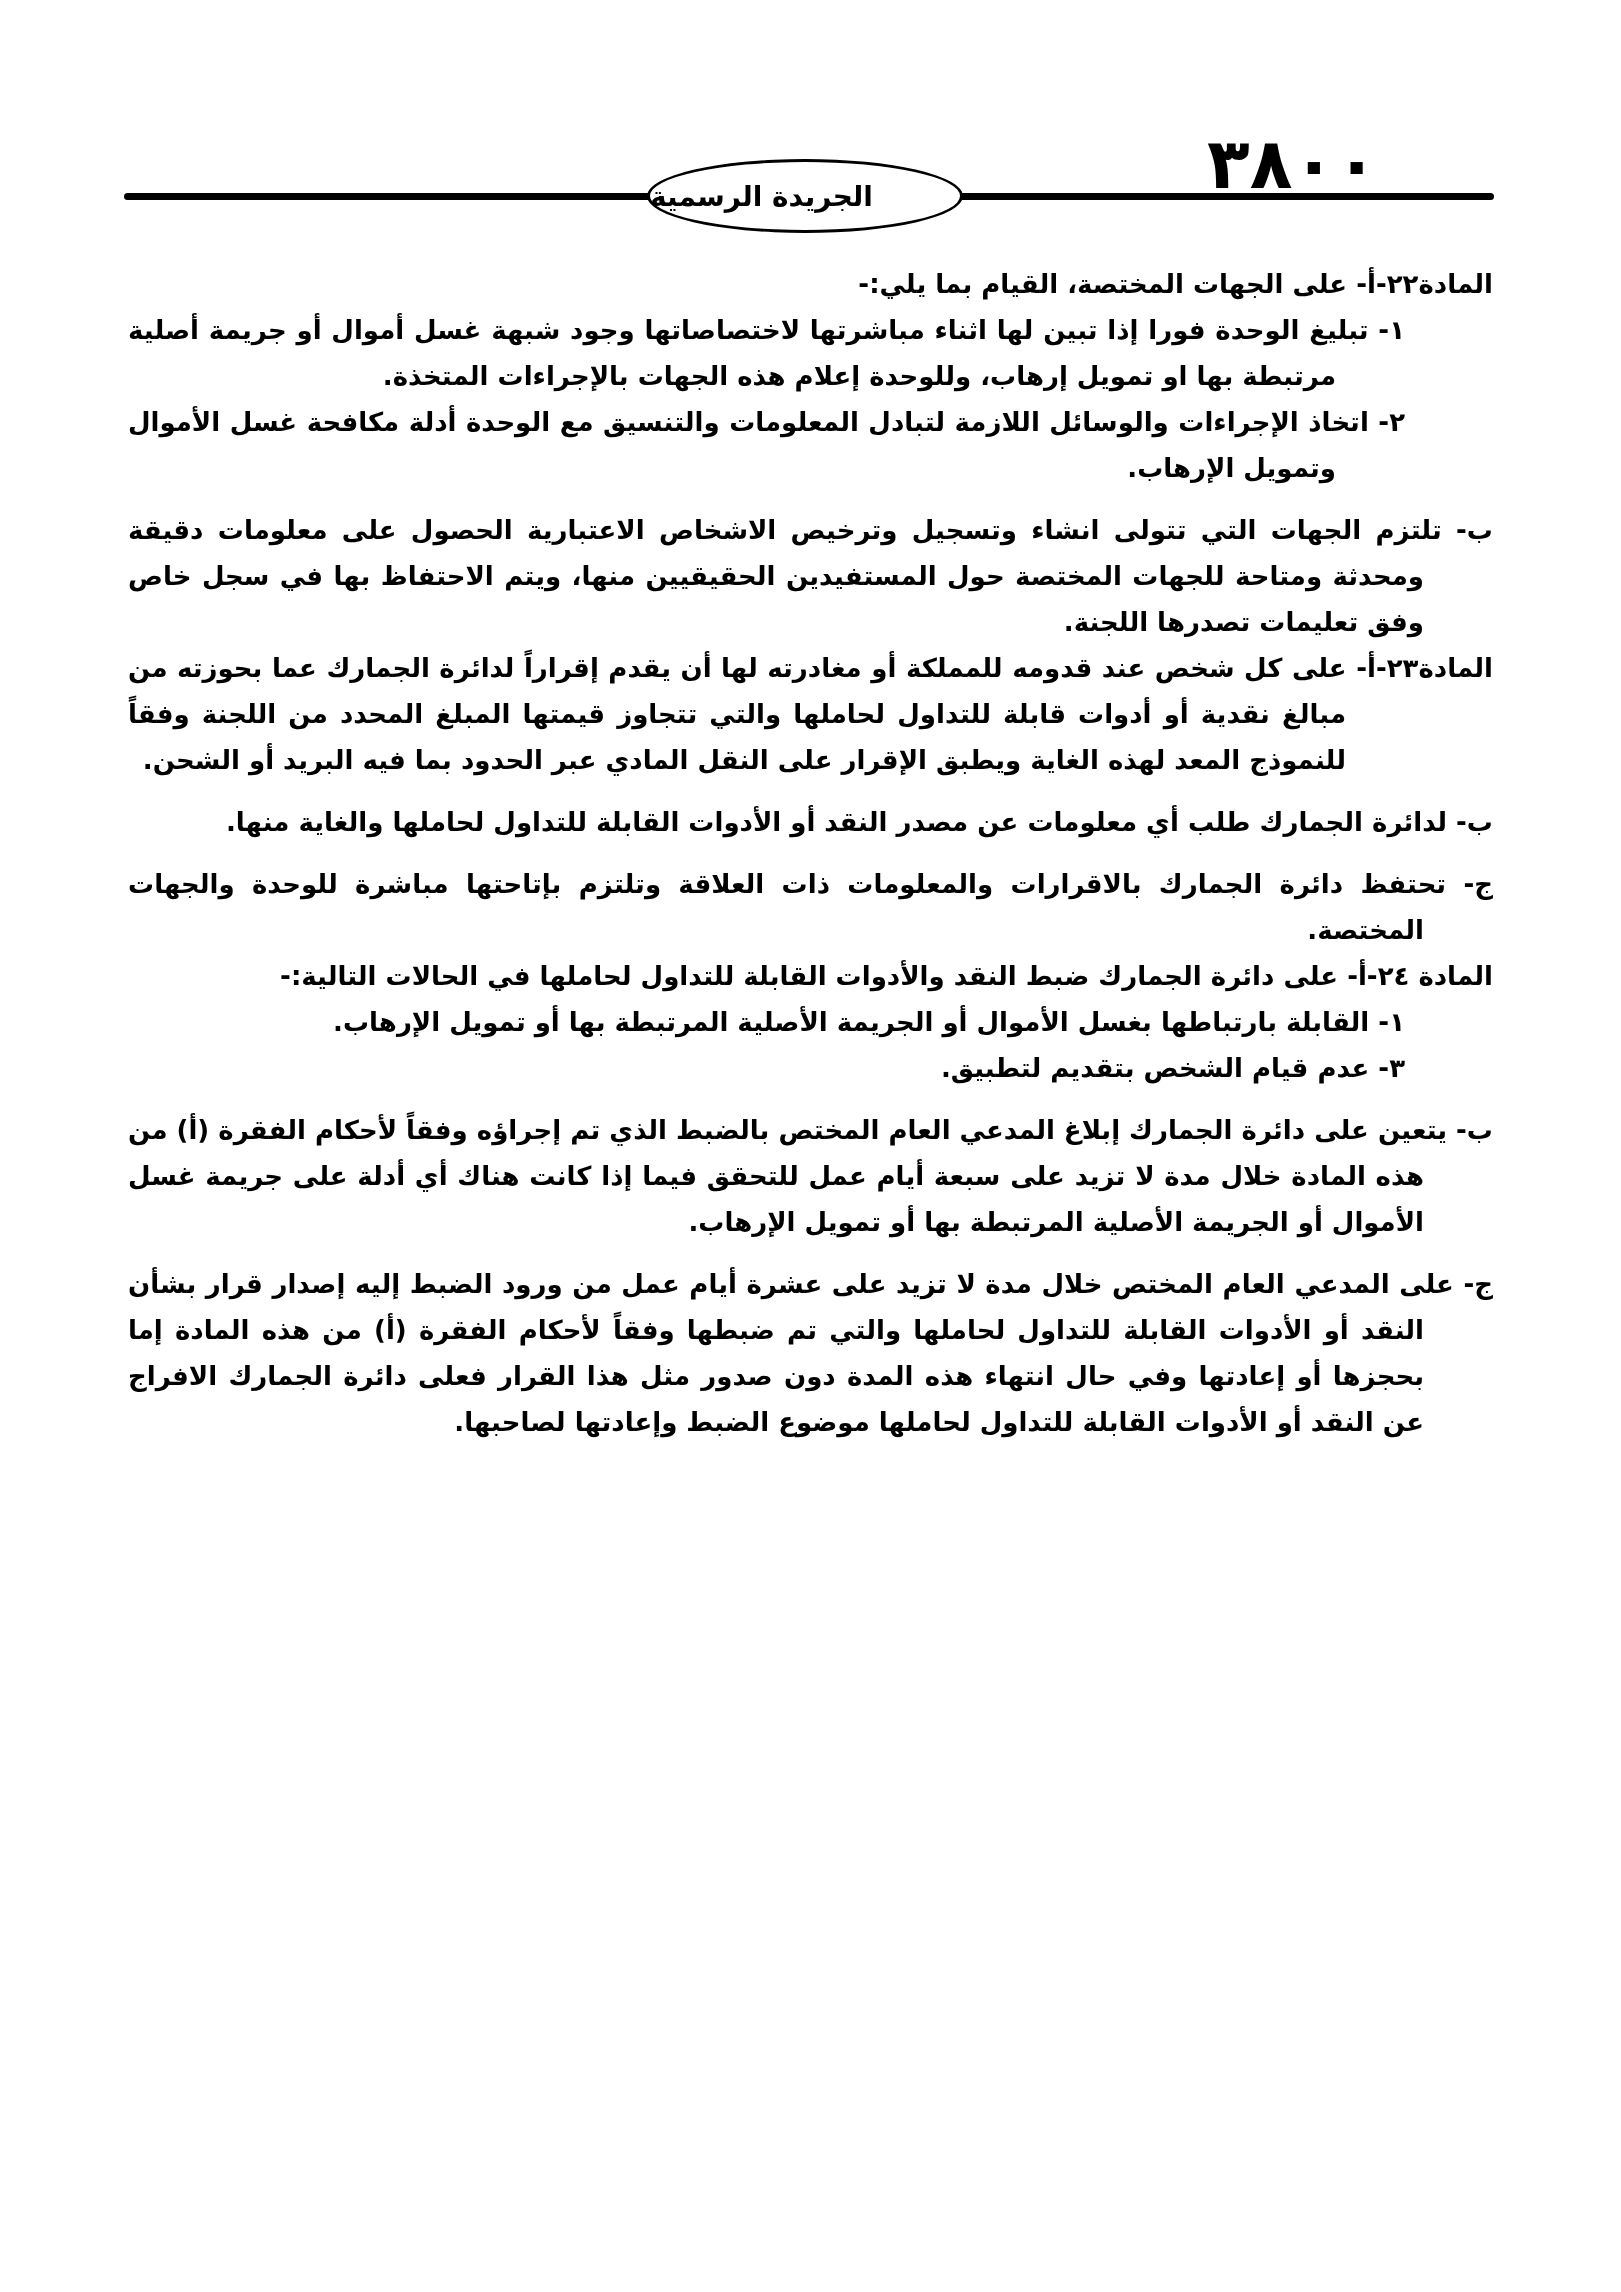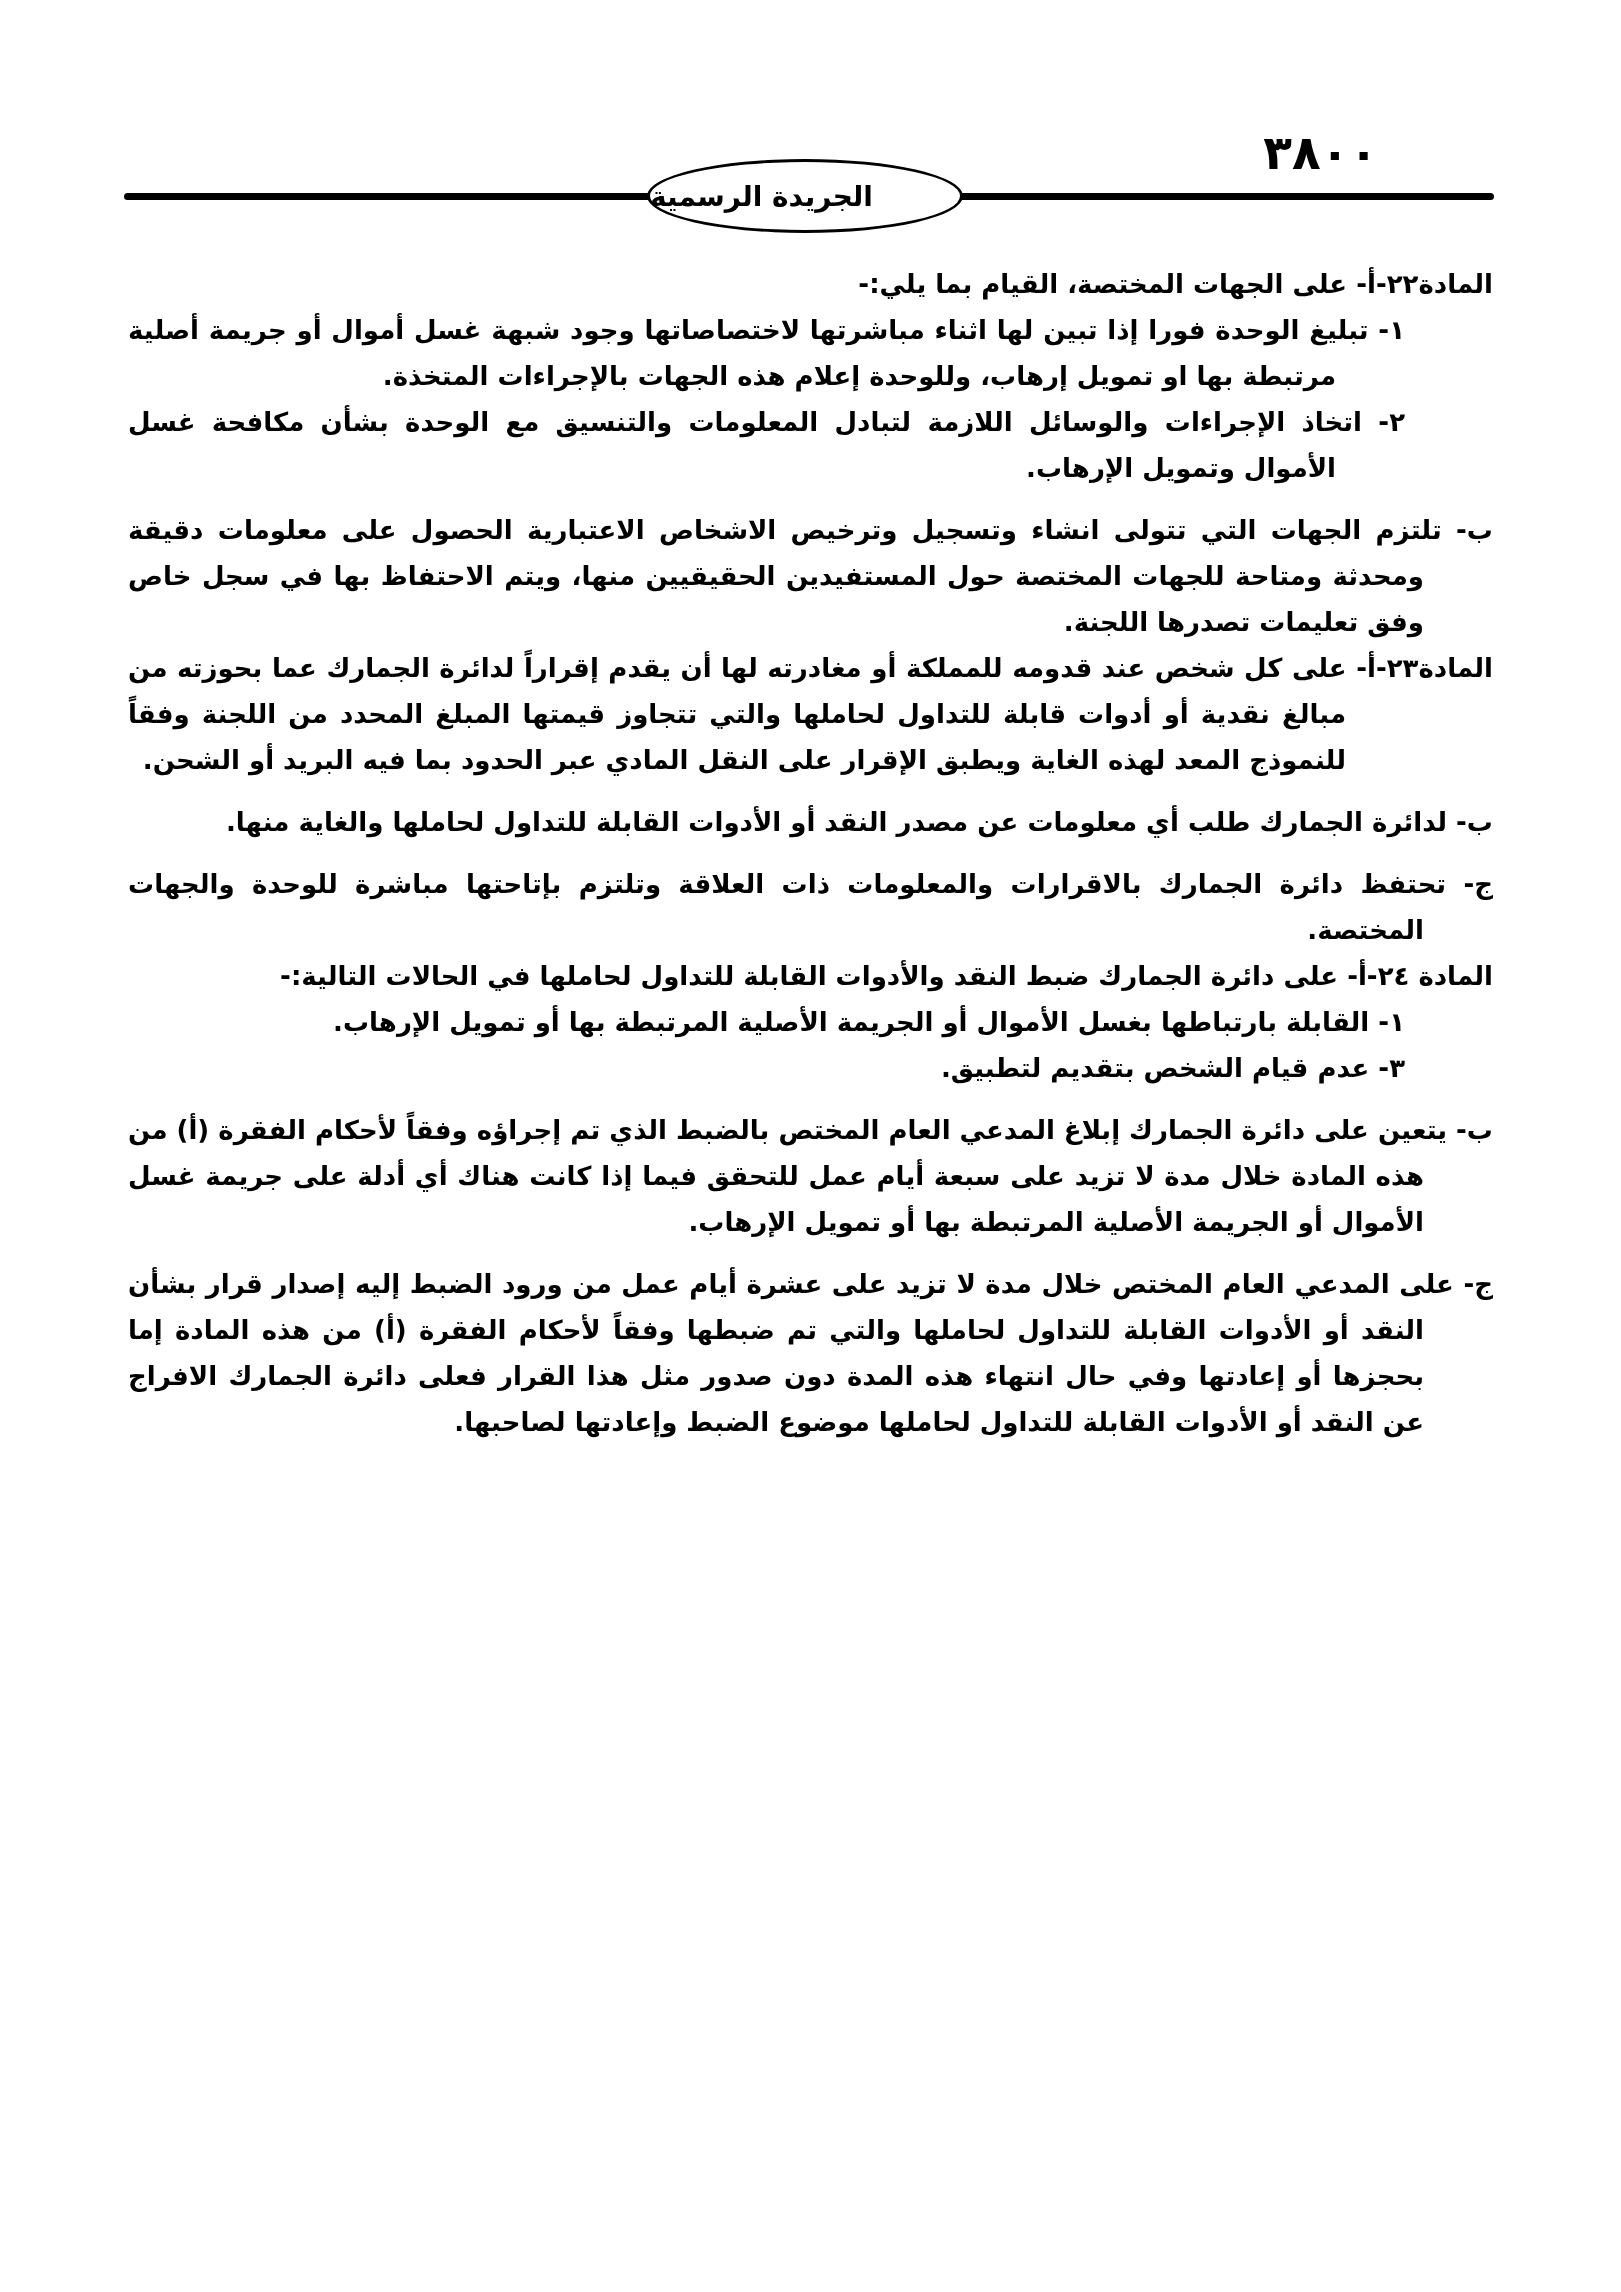--- a/index.html
+++ b/index.html
@@ -15,21 +15,21 @@
     background: #ffffff;
     overflow: hidden;
   }
 
   
   .page-header { position: absolute; top: 0; left: 0; right: 0; height: 255px; }
   .page-number {
     position: absolute;
     top: 129px;
     right: 243px;
-    font-size: 47px;
+    font-size: 70px;
     font-weight: bold;
     letter-spacing: 4.9px;
     line-height: 1;
     direction: rtl;
   }
   .header-rule {
     position: absolute;
     top: 193px;
     left: 124px;
     right: 127px;
@@ -93,21 +93,21 @@
     <div class="gazette-badge">
       <span>الجريدة الرسمية</span>
     </div>
   </header>
 
   <main id="doc-body" class="doc-body">
   <p class="block article"><span class="label">المادة٢٢-أ-</span><span class="text"> على الجهات المختصة، القيام بما يلي:-</span></p>
 
   <p class="block number"><span class="label">١-</span><span class="text"> تبليغ الوحدة فورا إذا تبين لها اثناء مباشرتها لاختصاصاتها وجود شبهة غسل أموال أو جريمة أصلية مرتبطة بها او تمويل إرهاب، وللوحدة إعلام هذه الجهات بالإجراءات المتخذة.</span></p>
 
-  <p class="block number"><span class="label">٢-</span><span class="text"> اتخاذ الإجراءات والوسائل اللازمة لتبادل المعلومات والتنسيق مع الوحدة بشأن مكافحة غسل الأموال وتمويل الإرهاب.</span></p>
+  <p class="block number"><span class="label">٢-</span><span class="text"> اتخاذ الإجراءات والوسائل اللازمة لتبادل المعلومات والتنسيق مع الوحدة أدلة مكافحة غسل الأموال وتمويل الإرهاب.</span></p>
 
   <p class="block letter"><span class="label">ب-</span><span class="text"> تلتزم الجهات التي تتولى انشاء وتسجيل وترخيص الاشخاص الاعتبارية الحصول على معلومات دقيقة ومحدثة ومتاحة للجهات المختصة حول المستفيدين الحقيقيين منها، ويتم الاحتفاظ بها في سجل خاص وفق تعليمات تصدرها اللجنة.</span></p>
 
   <p class="block article gap"><span class="label">المادة٢٣-أ-</span><span class="text"> على كل شخص عند قدومه للمملكة أو مغادرته لها أن يقدم إقراراً لدائرة الجمارك عما بحوزته من مبالغ نقدية أو أدوات قابلة للتداول لحاملها والتي تتجاوز قيمتها المبلغ المحدد من اللجنة وفقاً للنموذج المعد لهذه الغاية ويطبق الإقرار على النقل المادي عبر الحدود بما فيه البريد أو الشحن.</span></p>
 
   <p class="block letter"><span class="label">ب-</span><span class="text"> لدائرة الجمارك طلب أي معلومات عن مصدر النقد أو الأدوات القابلة للتداول لحاملها والغاية منها.</span></p>
 
   <p class="block letter"><span class="label">ج-</span><span class="text"> تحتفظ دائرة الجمارك بالاقرارات والمعلومات ذات العلاقة وتلتزم بإتاحتها مباشرة للوحدة والجهات المختصة.</span></p>
 
   <p class="block article gap"><span class="label">المادة ٢٤-أ-</span><span class="text"> على دائرة الجمارك ضبط النقد والأدوات القابلة للتداول لحاملها في الحالات التالية:-</span></p>

